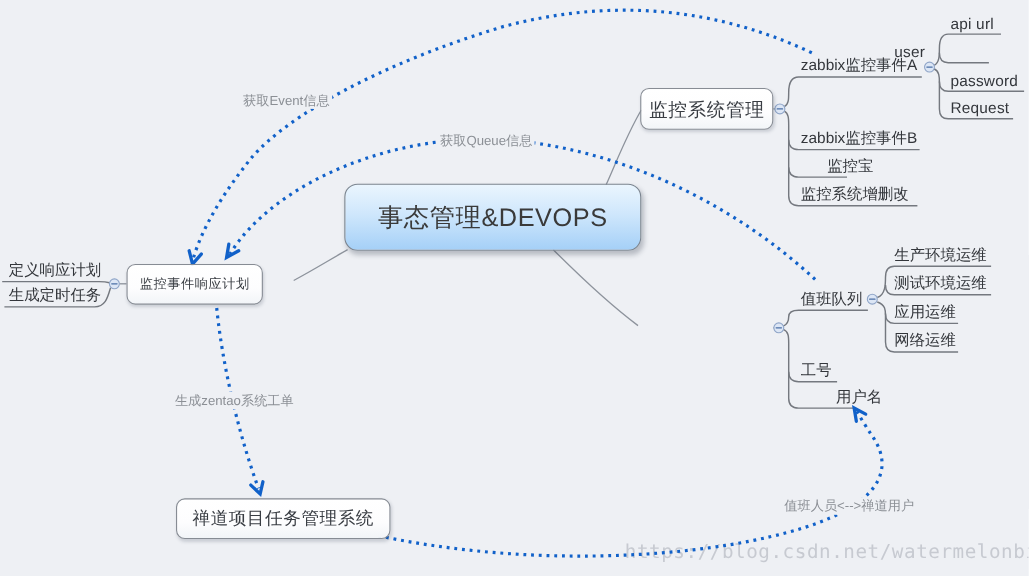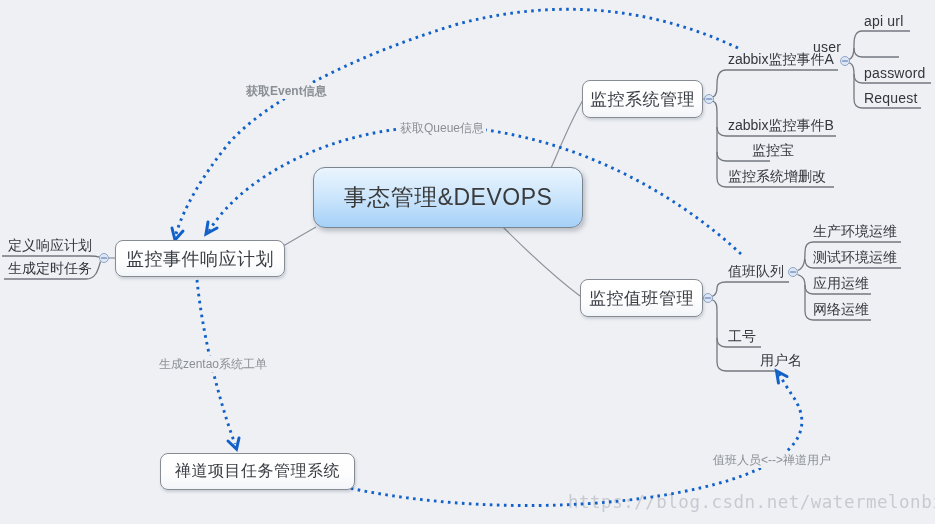--- a/index.html
+++ b/index.html
@@ -145,22 +145,21 @@
       <g>
         <circle cx="793" cy="272" r="4.5" fill="#dce6f5" stroke="#8fa5c8" stroke-width="1"></circle>
         <line x1="790.6" y1="272" x2="795.4" y2="272" stroke="#4a6fa5" stroke-width="1.2"></line>
       </g>
     </g>
   </svg>
 
   <div class="topic central" style="left:313px;top:167px;width:270px;height:61px;">事态管理&amp;DEVOPS</div>
 
   <div class="topic" style="left:582px;top:80px;width:121px;height:38px;">监控系统管理</div>
-  <div class="topic" style="left:580px;top:279px;width:123px;height:38px;">监控值班管理</div>
-  <div class="topic" style="left:115px;top:240px;width:170px;height:37px;font-size:18px;">监控事件响应计划</div>
+  <div class="topic" style="left:115px;top:240px;width:124px;height:37px;font-size:12px;">监控事件响应计划</div>
   <div class="topic" style="left:160px;top:453px;width:195px;height:37px;font-size:16px;">禅道项目任务管理系统</div>
 
   <div class="leaf" style="left:728px;top:51px;">zabbix监控事件A</div>
   <div class="leaf latin" style="left:864px;top:13px;">api url</div>
   <div class="leaf latin" style="left:813px;top:39px;">user</div>
   <div class="leaf latin" style="left:864px;top:65px;">password</div>
   <div class="leaf latin" style="left:864px;top:90px;">Request</div>
   <div class="leaf" style="left:728px;top:117px;">zabbix监控事件B</div>
   <div class="leaf" style="left:752px;top:142px;">监控宝</div>
   <div class="leaf" style="left:728px;top:168px;">监控系统增删改</div>
@@ -169,18 +168,18 @@
   <div class="leaf" style="left:813px;top:223px;">生产环境运维</div>
   <div class="leaf" style="left:813px;top:249px;">测试环境运维</div>
   <div class="leaf" style="left:813px;top:275px;">应用运维</div>
   <div class="leaf" style="left:813px;top:301px;">网络运维</div>
   <div class="leaf" style="left:728px;top:328px;">工号</div>
   <div class="leaf" style="left:728px;top:352px;margin-left:32px;">用户名</div>
 
   <div class="leaf" style="left:8px;top:237px;">定义响应计划</div>
   <div class="leaf" style="left:8px;top:260px;">生成定时任务</div>
 
-  <div class="rel-label" style="left:244px;top:83px;font-weight:bold;">获取Event信息</div>
+  <div class="rel-label" style="left:219px;top:83px;">获取Event信息</div>
   <div class="rel-label" style="left:398px;top:120px;">获取Queue信息</div>
   <div class="rel-label" style="left:157px;top:356px;">生成zentao系统工单</div>
   <div class="rel-label" style="left:711px;top:452px;">值班人员&lt;--&gt;禅道用户</div>
 
 </div>
 
 </body></html>

